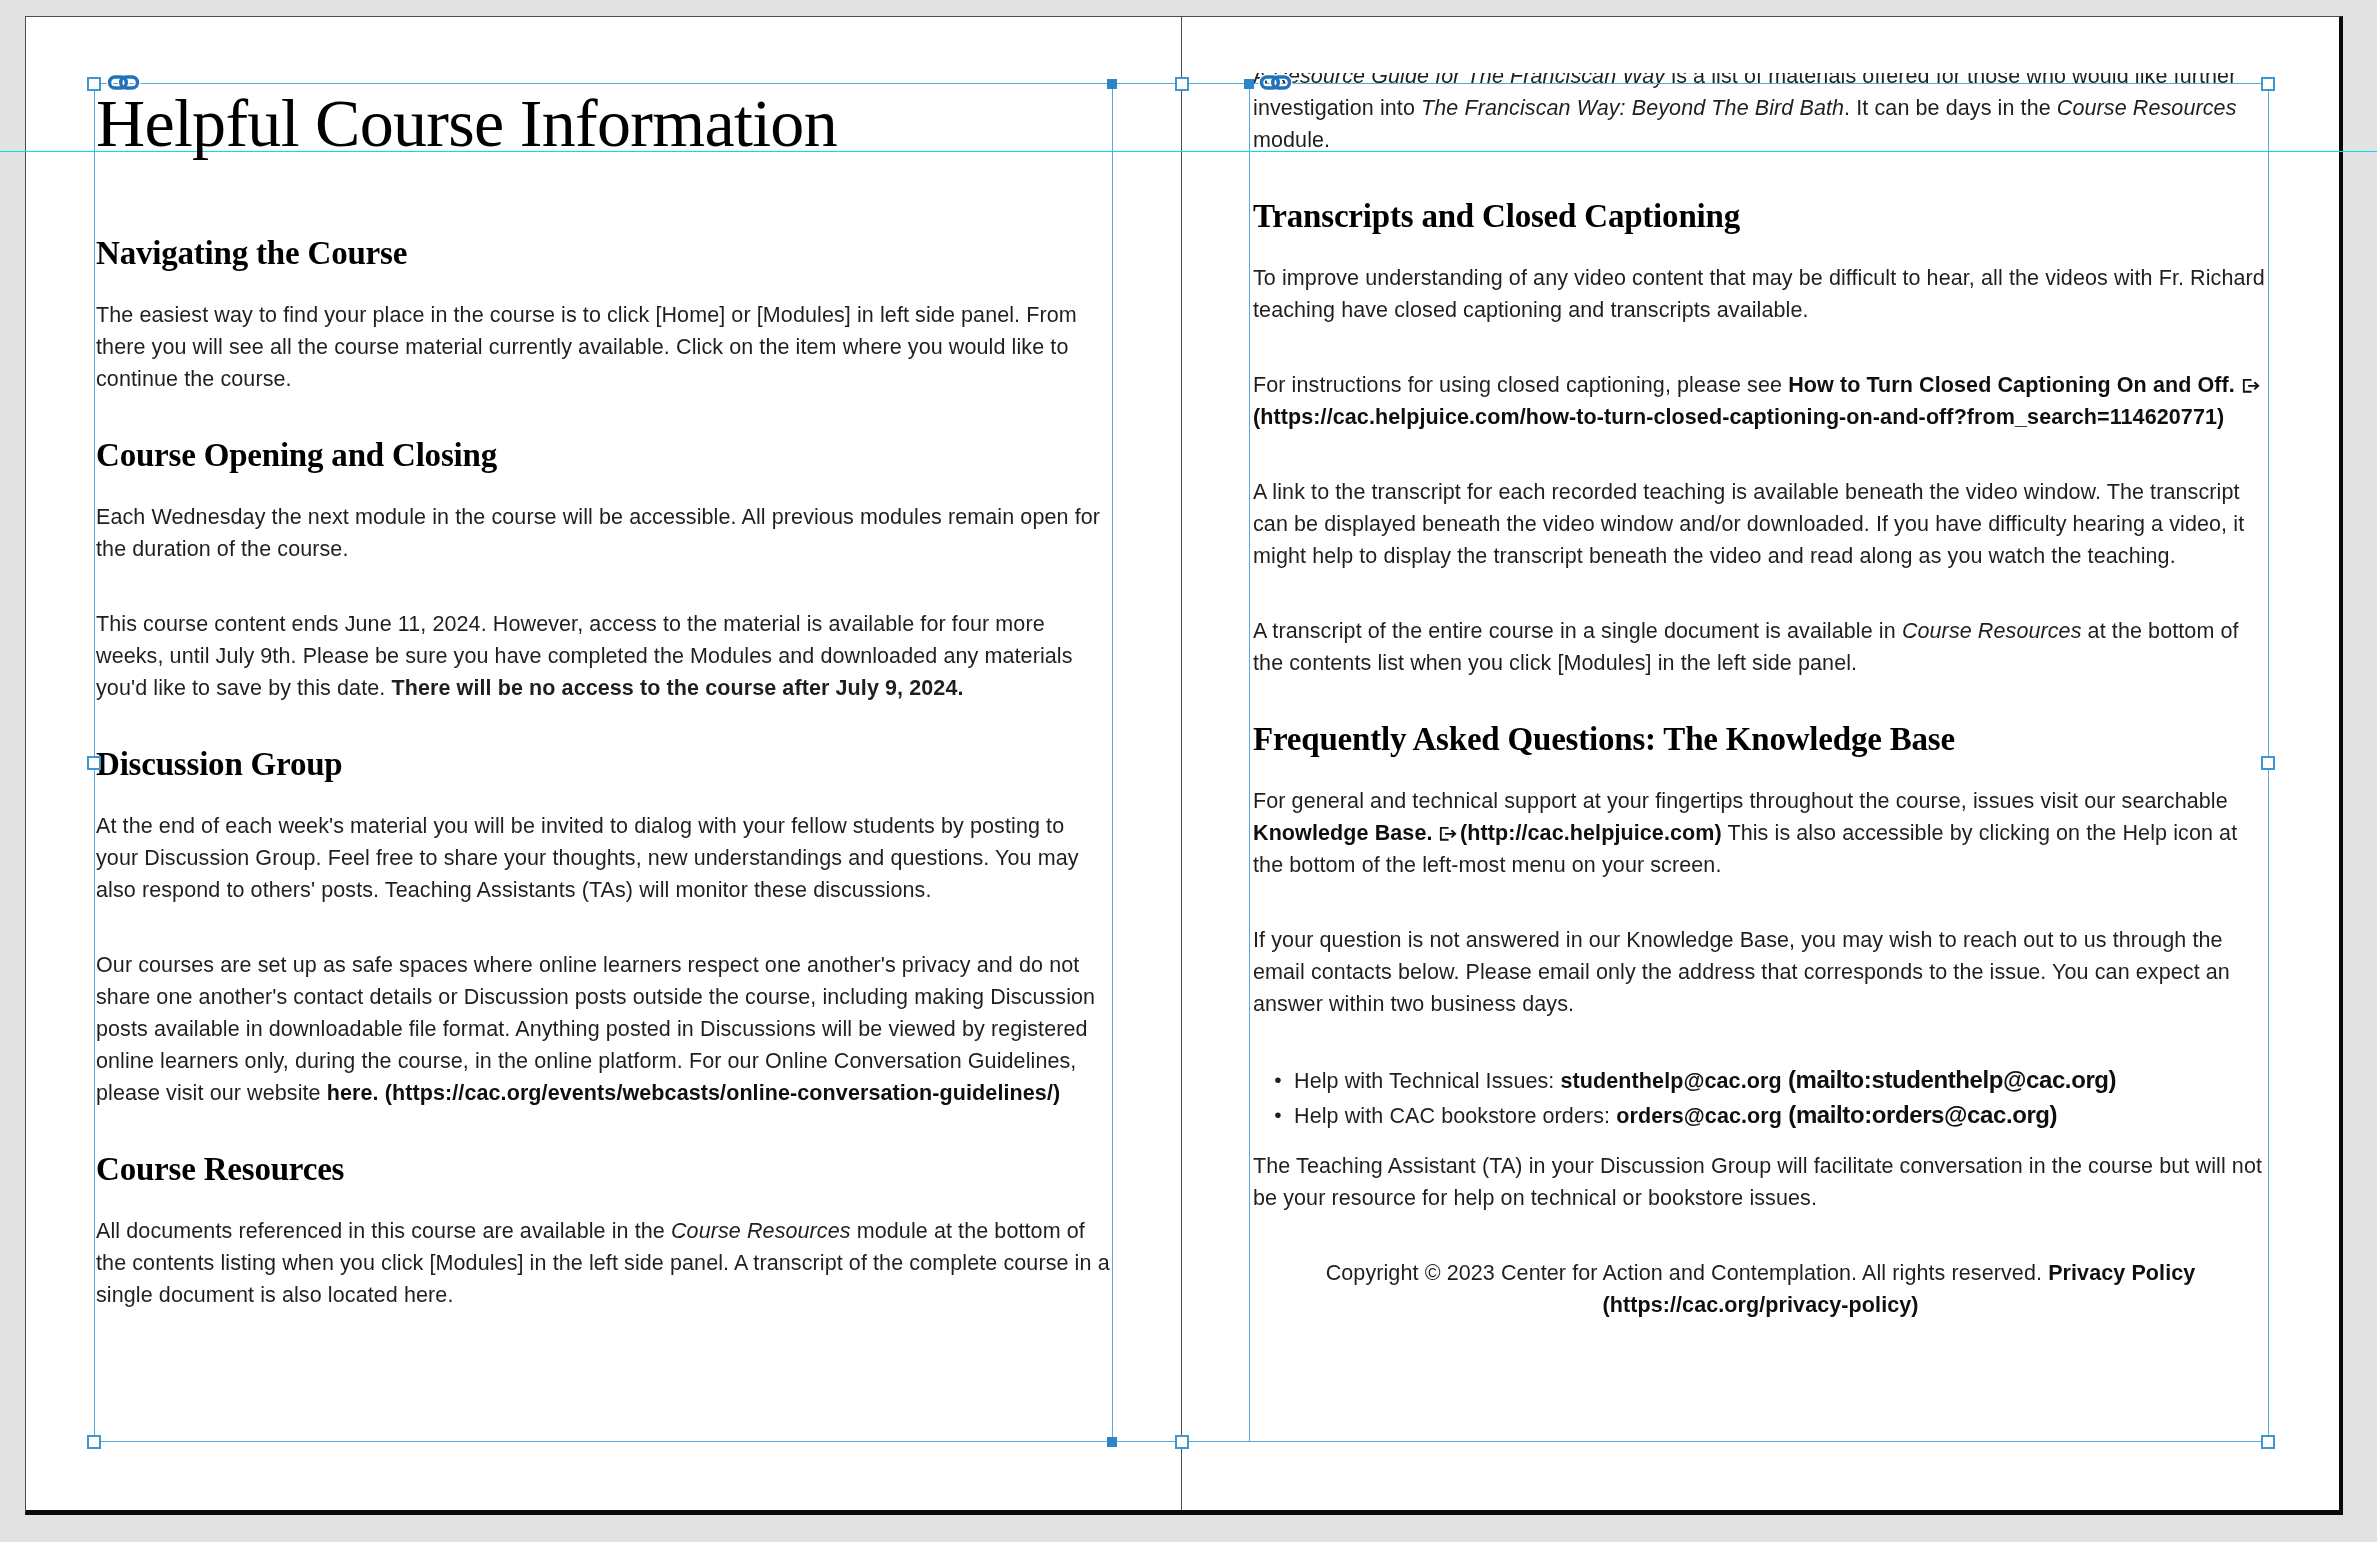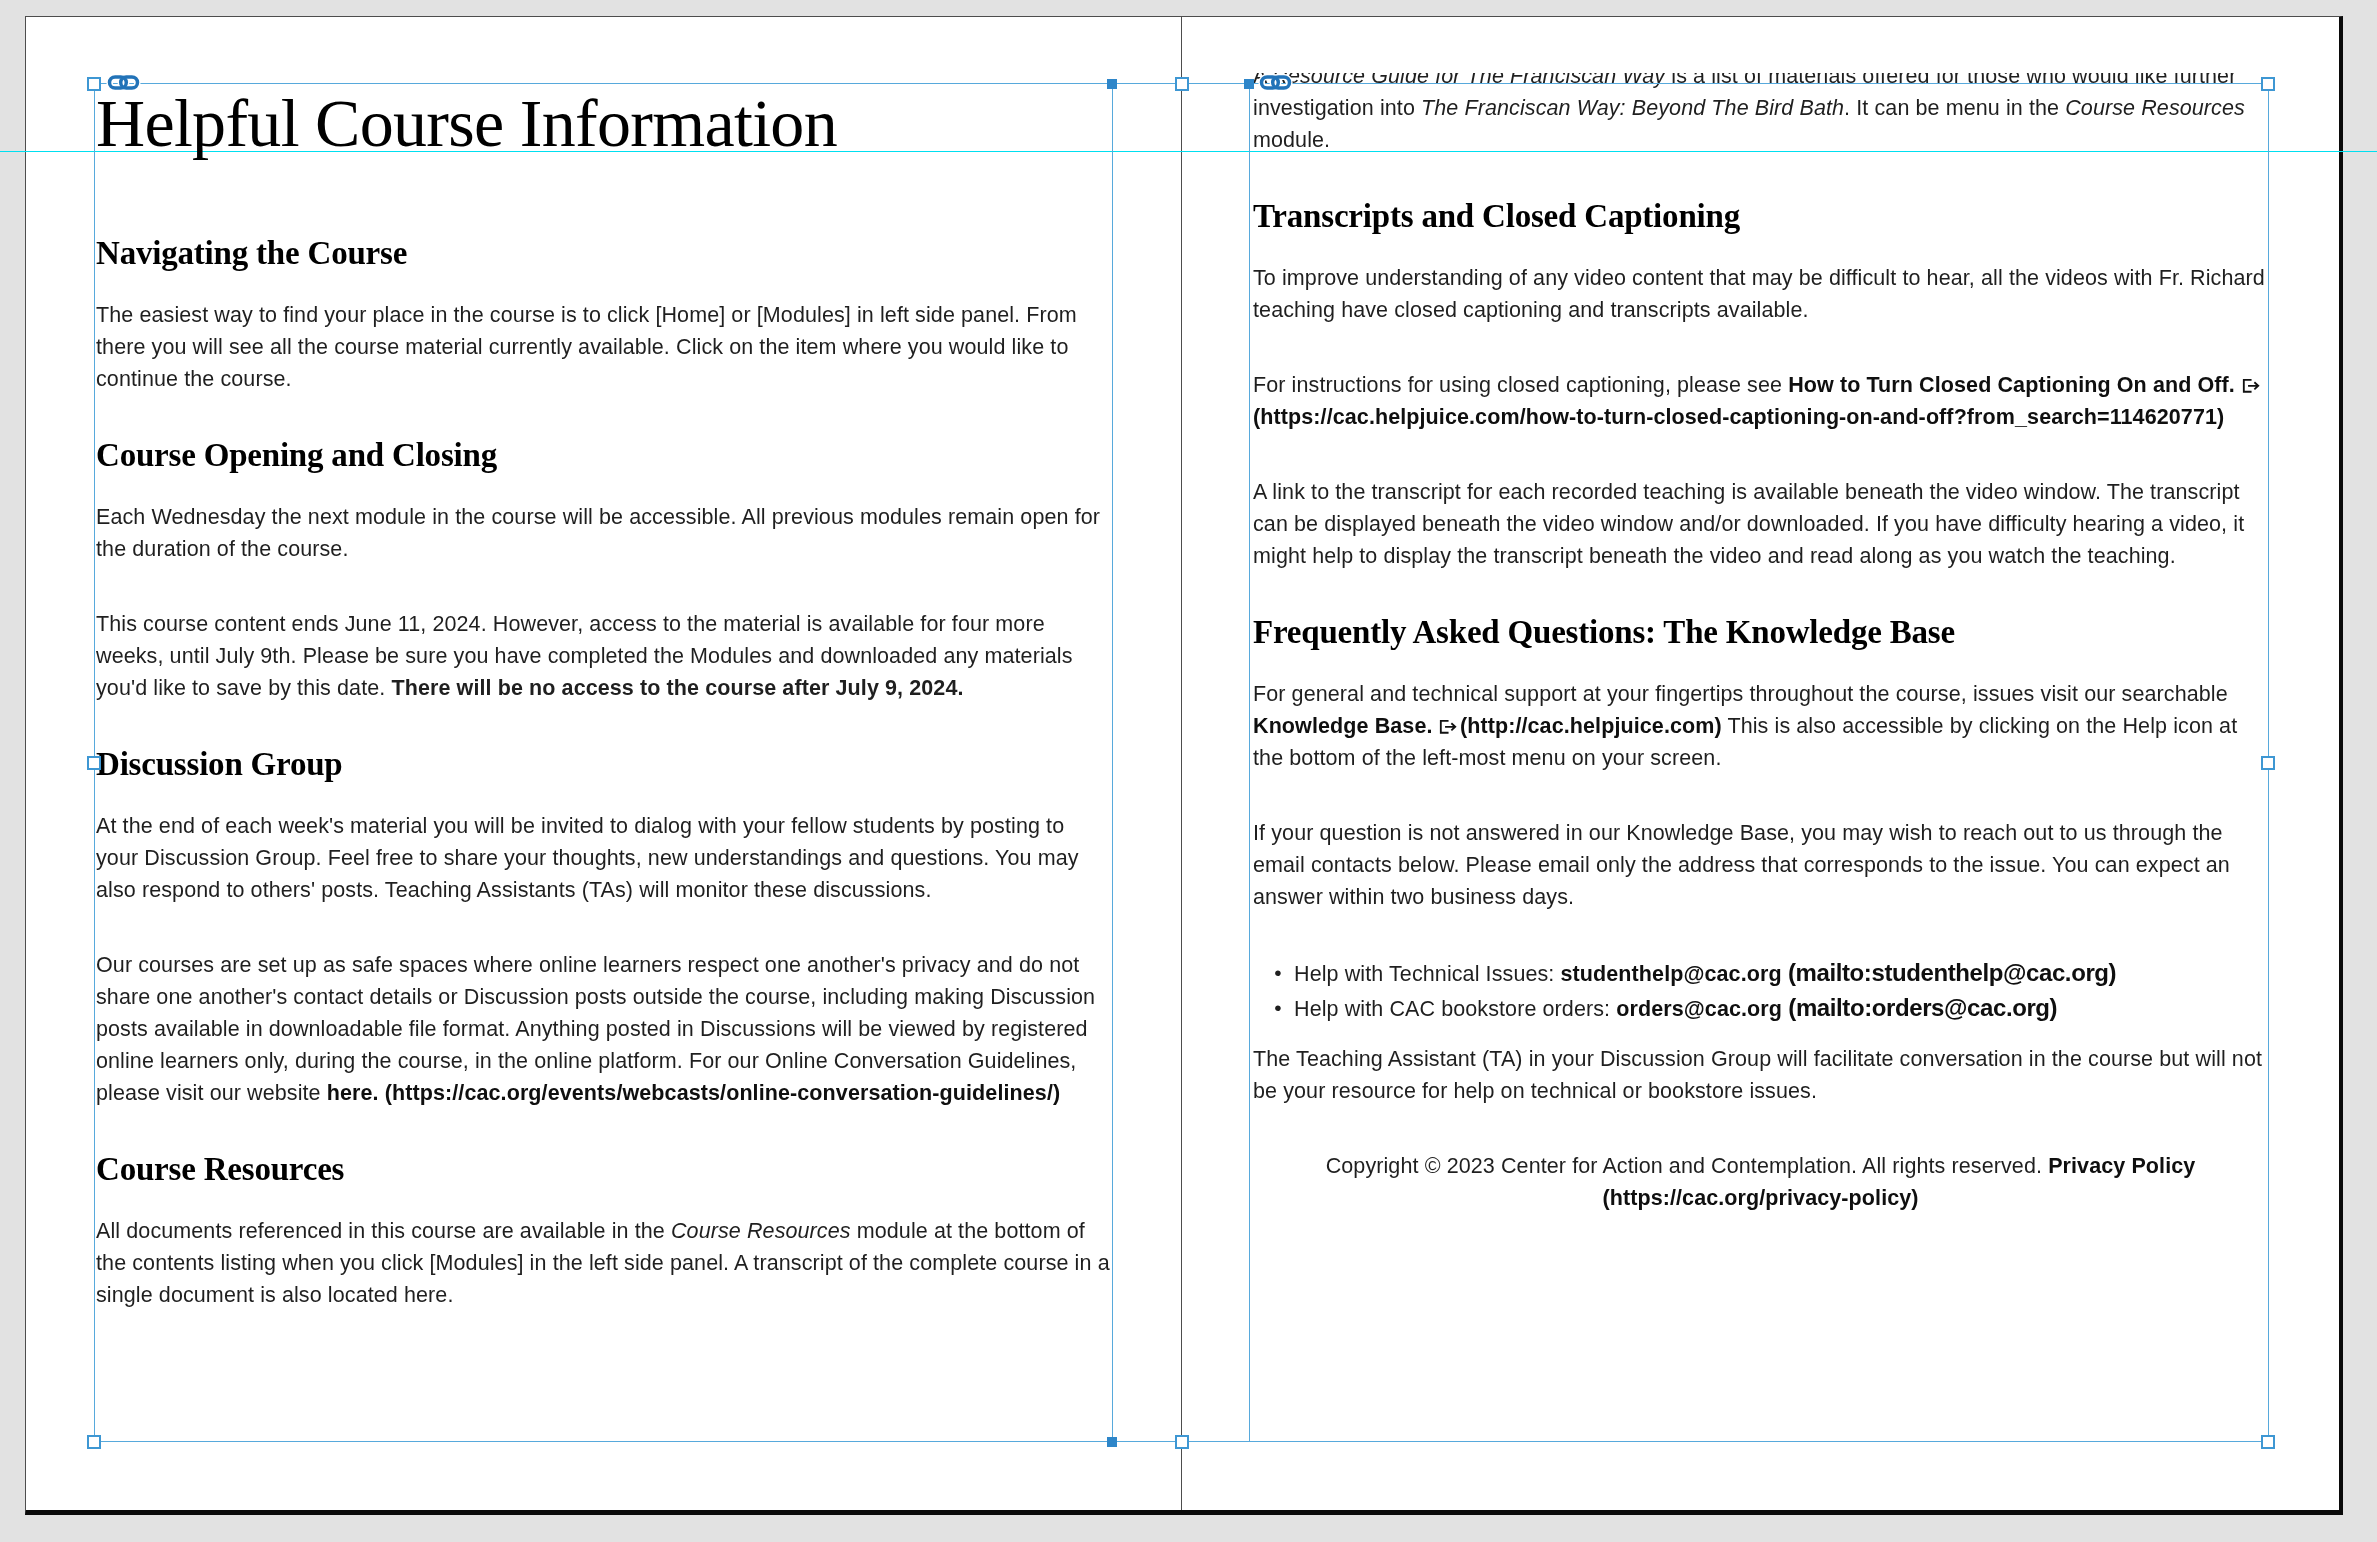--- a/index.html
+++ b/index.html
@@ -64,28 +64,29 @@
       <p><span>Each Wednesday the next module in the course will be accessible. All previous modules remain open for the duration of the course.</span></p>
       <p><span>This course content ends June 11, 2024. However, access to the material is available for four more weeks, until July 9th. Please be sure you have completed the Modules and downloaded any materials you'd like to save by this date. </span><span class="b">There will be no access to the course after July 9, 2024.</span></p>
       <h2>Discussion Group</h2>
       <p><span>At the end of each week's material you will be invited to dialog with your fellow students by posting to your Discussion Group. Feel free to share your thoughts, new understandings and questions. You may also respond to others' posts. Teaching Assistants (TAs) will monitor these discussions.</span></p>
       <p><span>Our courses are set up as safe spaces where online learners respect one another's privacy and do not share one another's contact details or Discussion posts outside the course, including making Discussion posts available in downloadable file format. Anything posted in Discussions will be viewed by registered online learners only, during the course, in the online platform. For our Online Conversation Guidelines, please visit our website </span><a href="#" class="lnk b u">here. (https://cac.org/events/webcasts/online-conversation-guidelines/)</a></p>
       <h2>Course Resources</h2>
       <p><span>All documents referenced in this course are available in the </span><span class="i">Course Resources</span><span> module at the bottom of the contents listing when you click [Modules] in the left side panel. A transcript of the complete course in a single document is also located here.</span></p>
     </div>
   <div id="col-right-clip">
     <div id="col-right">
-        <p><span>A </span><span class="i">Resource Guide for The Franciscan Way</span><span> is a list of materials offered for those who would like further investigation into </span><span class="i">The Franciscan Way: Beyond The Bird Bath</span><span>. It can be menu in the </span><span class="i">Course Resources</span><span> module.</span></p>
+        <p><span>A </span><span class="i">Resource Guide for The Franciscan Way</span><span> is a list of materials offered for those who would like further investigation into </span><span class="i">The Franciscan Way: Beyond The Bird Bath</span><span>. It can be days in the </span><span class="i">Course Resources</span><span> module.</span></p>
         <h2>Transcripts and Closed Captioning</h2>
         <p><span>To improve understanding of any video content that may be difficult to hear, all the videos with Fr. Richard teaching have closed captioning and transcripts available.</span></p>
         <p><span>For instructions for using closed captioning, please see </span><a href="#" class="lnk b u">How to Turn Closed Captioning On and Off.</a><svg class="ext-icon" width="19" height="17.6" viewBox="0 0 27 25">
             <path d="M15 4 H4 V21 H15" fill="none" stroke="#111" stroke-width="2.6"></path>
             <path d="M10 12.5 H24 M19 7.5 L24.5 12.5 L19 17.5" fill="none" stroke="#111" stroke-width="2.6"></path>
           </svg><a href="#" class="lnk b u">(https://cac.helpjuice.com/how-to-turn-closed-captioning-on-and-off?from_search=114620771)</a></p>
         <p><span>A link to the transcript for each recorded teaching is available beneath the video window. The transcript can be displayed beneath the video window and/or downloaded. If you have difficulty hearing a video, it might help to display the transcript beneath the video and read along as you watch the teaching.</span></p>
+        <p><span>A transcript of the entire course in a single document is available in </span><span class="i">Course Resources</span><span> at the bottom of the contents list when you click [Modules] in the left side panel.</span></p>
         <h2>Frequently Asked Questions: The Knowledge Base</h2>
         <p><span>For general and technical support at your fingertips throughout the course, issues visit our searchable </span><a href="#" class="lnk b u">Knowledge Base.</a><svg class="ext-icon" width="19" height="17.6" viewBox="0 0 27 25">
             <path d="M15 4 H4 V21 H15" fill="none" stroke="#111" stroke-width="2.6"></path>
             <path d="M10 12.5 H24 M19 7.5 L24.5 12.5 L19 17.5" fill="none" stroke="#111" stroke-width="2.6"></path>
           </svg><a href="#" class="lnk b u">(http://cac.helpjuice.com)</a><span> This is also accessible by clicking on the Help icon at the bottom of the left-most menu on your screen.</span></p>
         <p><span>If your question is not answered in our Knowledge Base, you may wish to reach out to us through the email contacts below. Please email only the address that corresponds to the issue. You can expect an answer within two business days.</span></p>
         <ul>
           <li><span>Help with Technical Issues: </span><a href="#" class="lnk b u">studenthelp@cac.org</a><a href="#" class="lnk b u small"> (mailto:studenthelp@cac.org)</a></li>
           <li><span>Help with CAC bookstore orders: </span><a href="#" class="lnk b u">orders@cac.org</a><a href="#" class="lnk b u small"> (mailto:orders@cac.org)</a></li>
         </ul>

